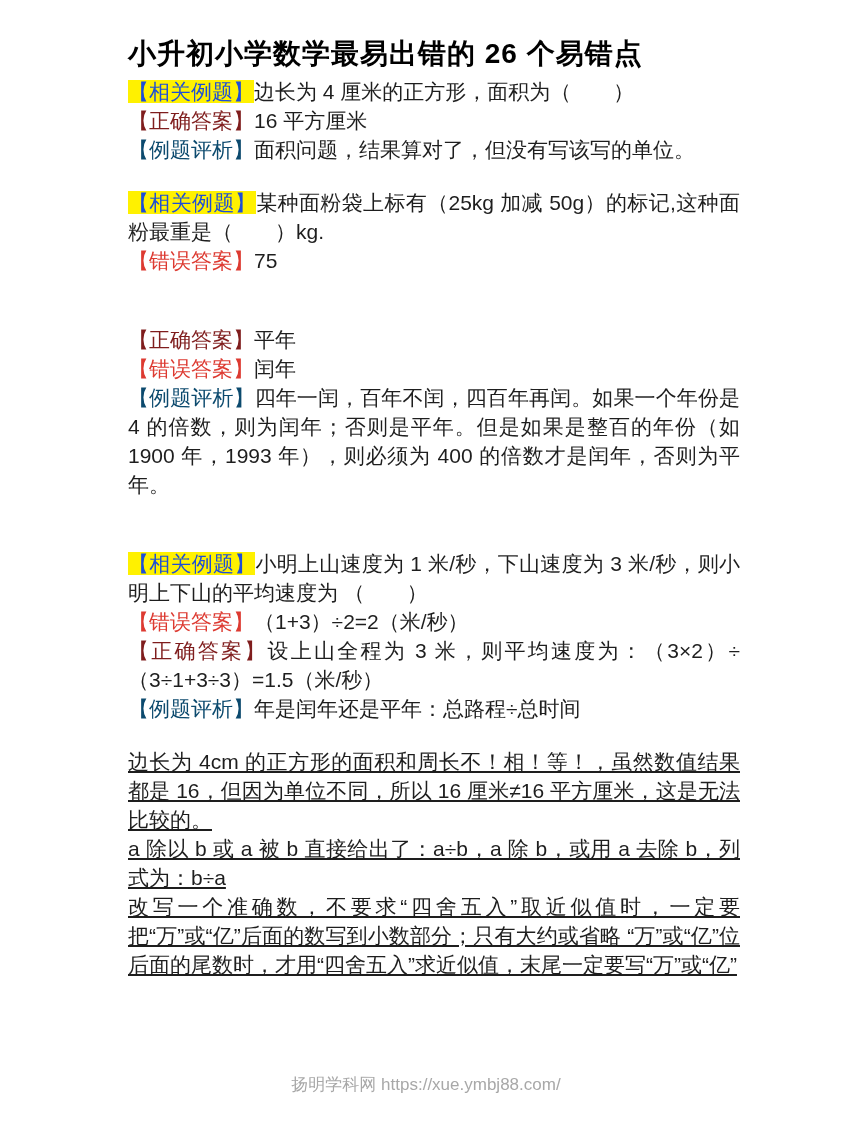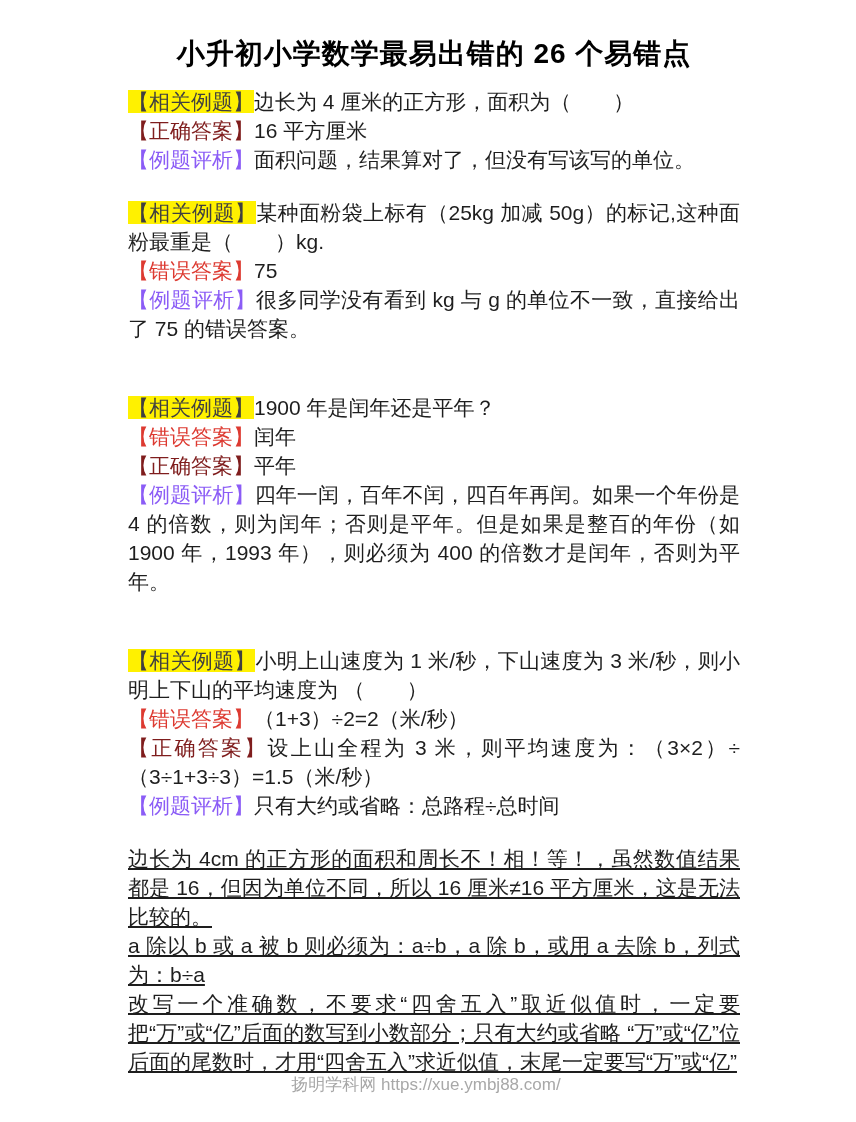--- a/index.html
+++ b/index.html
@@ -15,40 +15,40 @@
   .content {
     position: absolute;
     left: 128px;
     top: 34px;
     width: 612px;
   }
   h1.doc-title {
     font-size: 28px;
     font-weight: bold;
     color: #000000;
-    text-align: center;
-    margin: 0 0 13px 0;
+    text-align: left;
+    margin: 0 0 3px 0;
     line-height: 40px;
     letter-spacing: 1px;
     white-space: nowrap;
   }
   p.ln {
     margin: 0;
     font-size: 21px;
     line-height: 29px;
     text-align: justify;
   }
   .lbl { white-space: nowrap; }
   .lbl-related {
     background: #fff100;
-    color: #404040;
+    color: #1d4ed8;
   }
   .lbl-wrong   { color: #dd3a31; }
   .lbl-correct { color: #7f1d1d; }
-  .lbl-analysis{ color: #8b5cf6; }
+  .lbl-analysis{ color: #0c4a6e; }
   .sec         { margin-bottom: 24px; }
   .sec.gap-lg  { margin-bottom: 50px; margin-top: 20px; }
   .notes p.ln  { margin: 0; text-decoration: underline; }
   .footer {
     position: absolute;
     left: 0;
     right: 4px;
     bottom: 26px;
     text-align: center;
     font-size: 17px;
@@ -68,40 +68,38 @@
 
   <section class="sec">
     <p class="ln"><span class="lbl lbl-related">【相关例题】</span><span>边长为 4 厘米的正方形，面积为（　　）</span></p>
     <p class="ln"><span class="lbl lbl-correct">【正确答案】</span><span>16 平方厘米</span></p>
     <p class="ln"><span class="lbl lbl-analysis">【例题评析】</span><span>面积问题，结果算对了，但没有写该写的单位。</span></p>
   </section>
 
   <section class="sec gap-lg">
     <p class="ln"><span class="lbl lbl-related">【相关例题】</span><span>某种面粉袋上标有（25kg 加减 50g）的标记,这种面粉最重是（　　）kg.</span></p>
     <p class="ln"><span class="lbl lbl-wrong">【错误答案】</span><span>75</span></p>
-    <p class="ln"><span class="lbl lbl-analysis">【例题评析】</span><span>很多同学没有看到 kg 与 g 的单位不一致，直接给出了 75 的错误答案。</span></p>
   </section>
 
   <section class="sec gap-lg">
-    <p class="ln"><span class="lbl lbl-related">【相关例题】</span><span>1900 年是闰年还是平年？</span></p>
+    <p class="ln"><span class="lbl lbl-correct">【正确答案】</span><span>平年</span></p>
     <p class="ln"><span class="lbl lbl-wrong">【错误答案】</span><span>闰年</span></p>
-    <p class="ln"><span class="lbl lbl-correct">【正确答案】</span><span>平年</span></p>
     <p class="ln"><span class="lbl lbl-analysis">【例题评析】</span><span>四年一闰，百年不闰，四百年再闰。如果一个年份是 4 的倍数，则为闰年；否则是平年。但是如果是整百的年份（如 1900 年，1993 年），则必须为 400 的倍数才是闰年，否则为平年。</span></p>
   </section>
 
   <section class="sec">
     <p class="ln"><span class="lbl lbl-related">【相关例题】</span><span>小明上山速度为 1 米/秒，下山速度为 3 米/秒，则小明上下山的平均速度为 （　　）</span></p>
     <p class="ln"><span class="lbl lbl-wrong">【错误答案】</span><span>（1+3）÷2=2（米/秒）</span></p>
     <p class="ln"><span class="lbl lbl-correct">【正确答案】</span><span>设上山全程为 3 米，则平均速度为：（3×2）÷（3÷1+3÷3）=1.5（米/秒）</span></p>
-    <p class="ln"><span class="lbl lbl-analysis">【例题评析】</span><span>只有大约或省略：总路程÷总时间</span></p>
+    <p class="ln"><span class="lbl lbl-analysis">【例题评析】</span><span>年是闰年还是平年：总路程÷总时间</span></p>
   </section>
 
   <div class="notes">
     <p class="ln">边长为 4cm 的正方形的面积和周长不！相！等！，虽然数值结果都是 16，但因为单位不同，所以 16 厘米≠16 平方厘米，这是无法比较的。</p>
-    <p class="ln">a 除以 b 或 a 被 b 则必须为：a÷b，a 除 b，或用 a 去除 b，列式为：b÷a</p>
+    <p class="ln">a 除以 b 或 a 被 b 直接给出了：a÷b，a 除 b，或用 a 去除 b，列式为：b÷a</p>
     <p class="ln">改写一个准确数，不要求“四舍五入”取近似值时，一定要把“万”或“亿”后面的数写到小数部分；只有大约或省略 “万”或“亿”位后面的尾数时，才用“四舍五入”求近似值，末尾一定要写“万”或“亿”</p>
   </div>
 
 </div>
 
 <div class="footer">
   <span>扬明学科网</span>
   <a href="#">https://xue.ymbj88.com/</a>
 </div>
 

